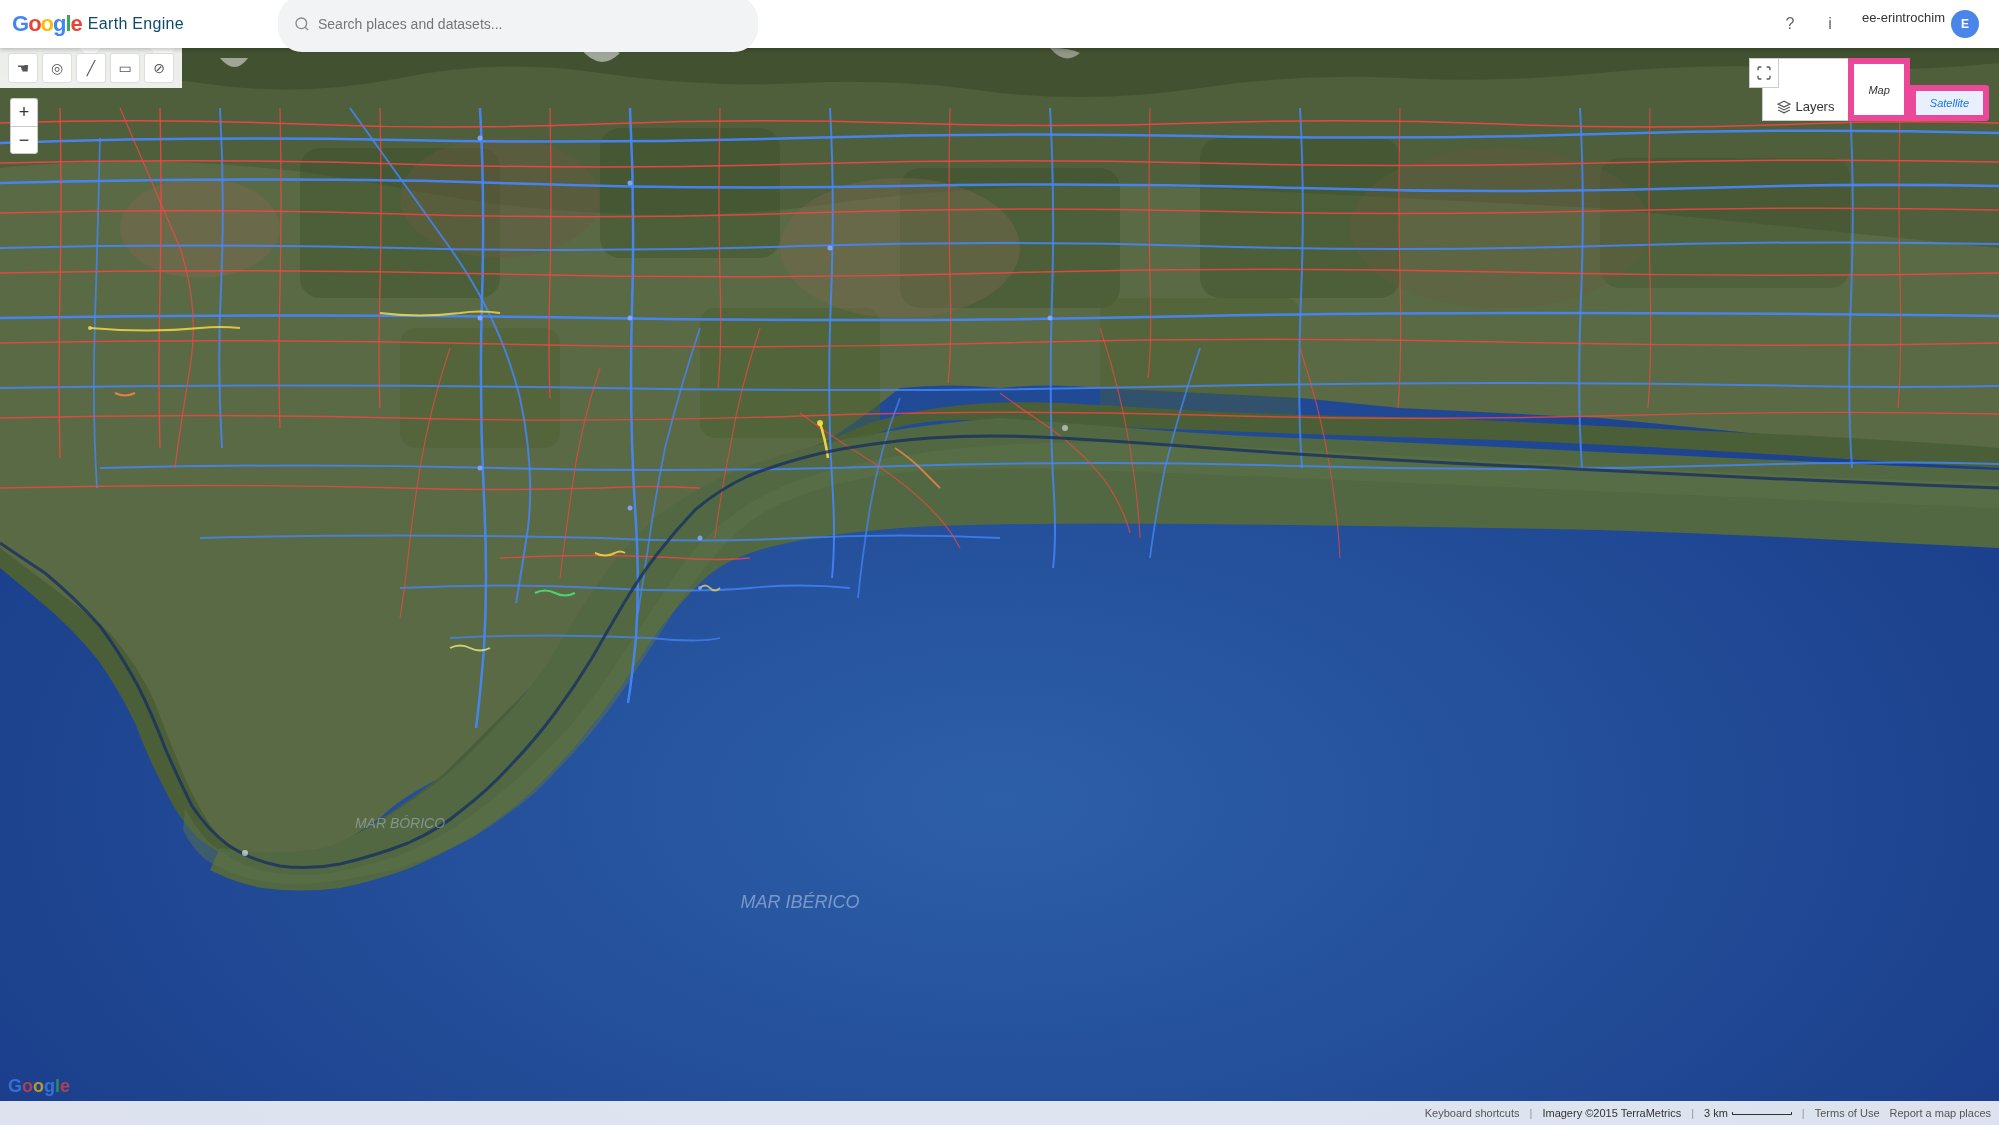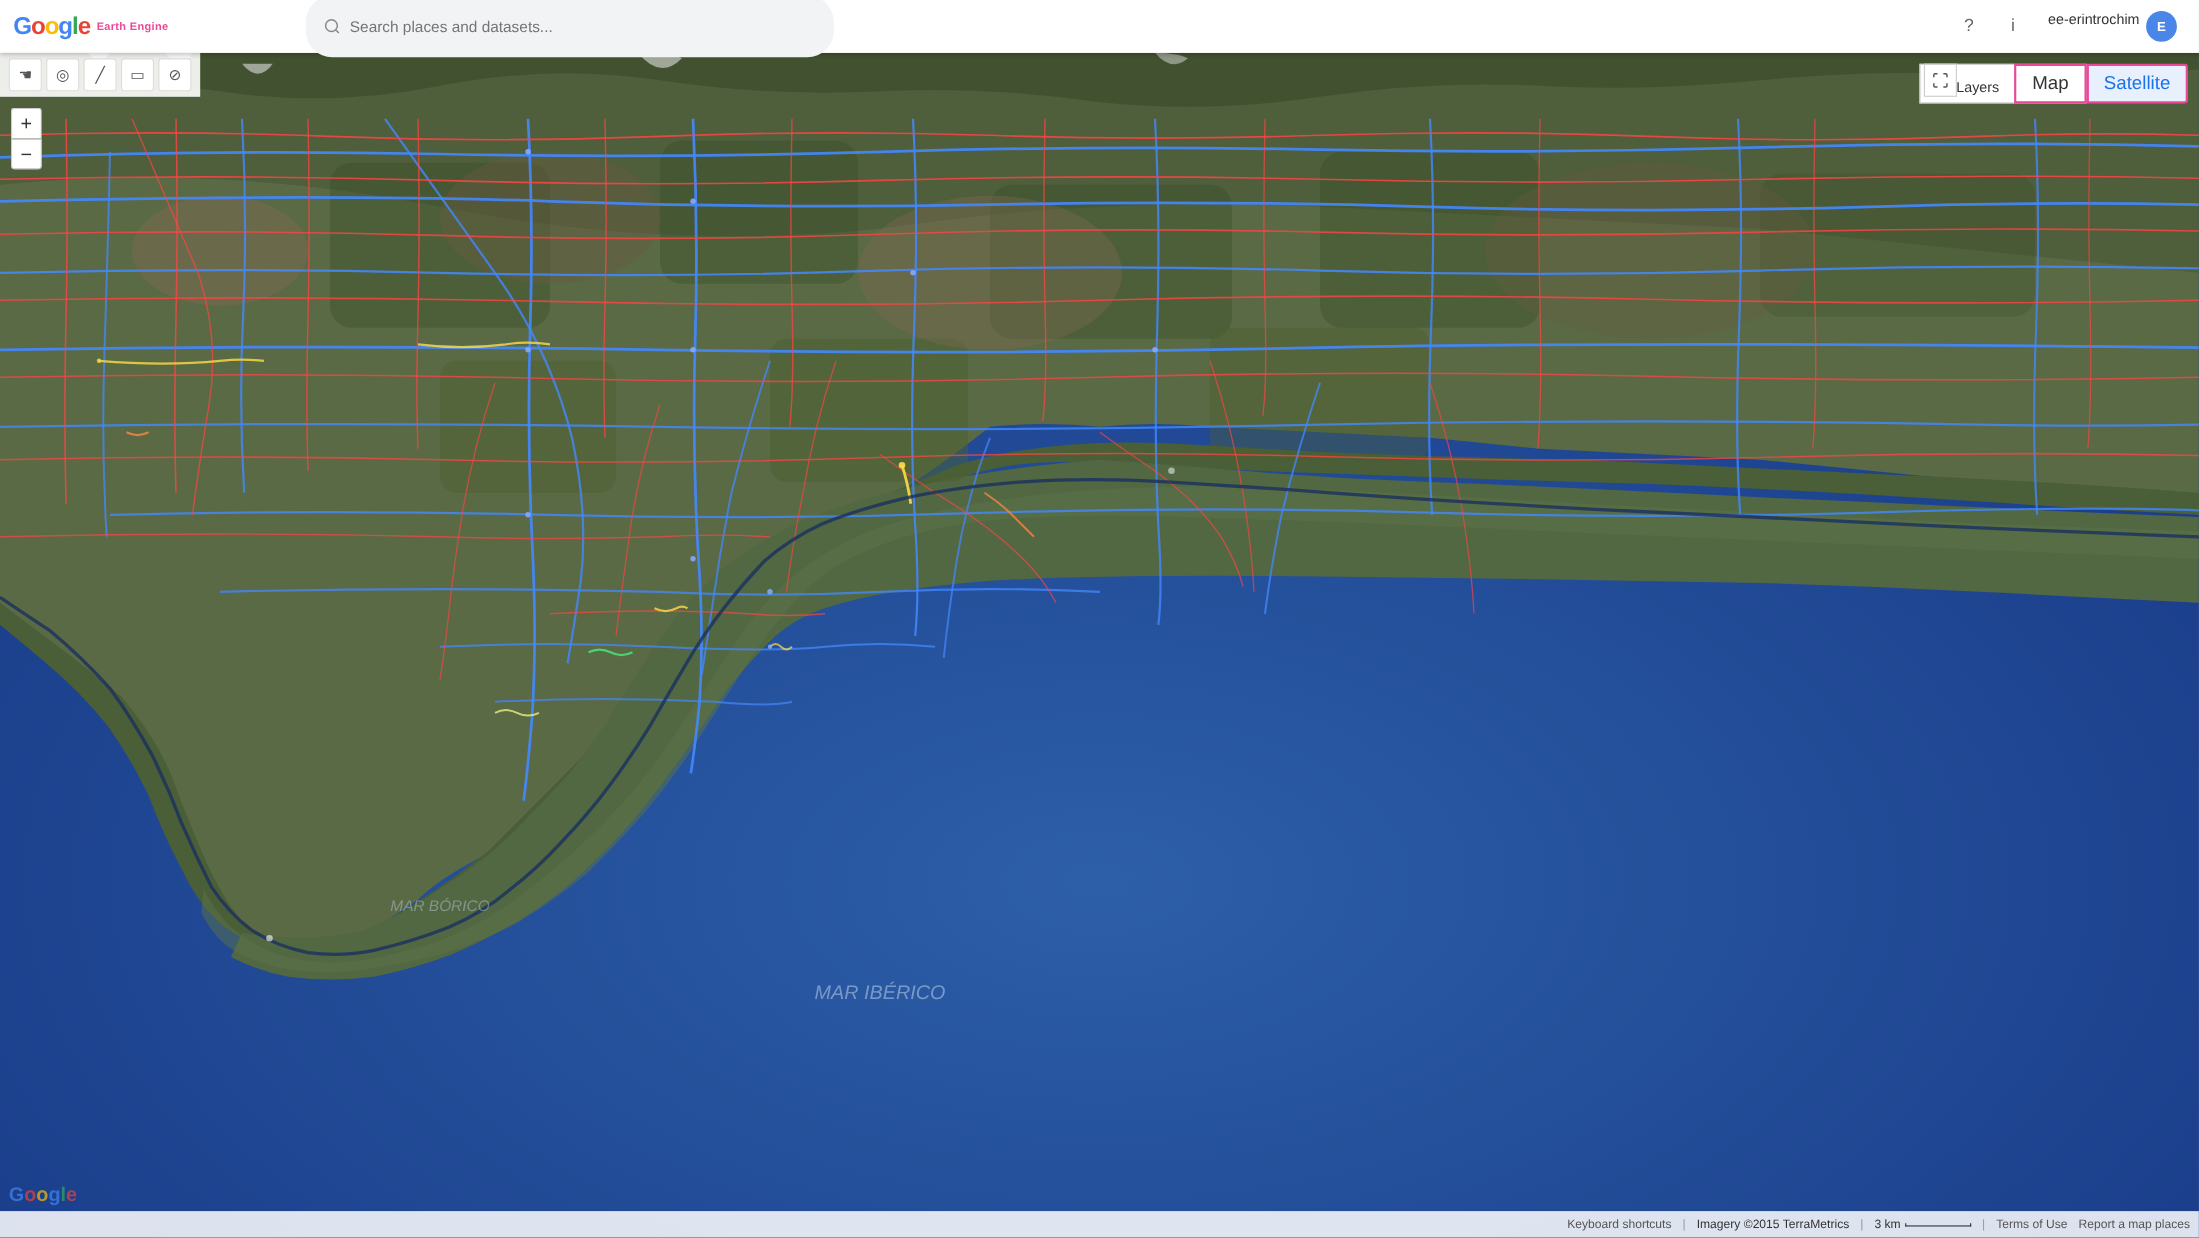--- a/index.html
+++ b/index.html
@@ -26,23 +26,23 @@
     }
 
     .logo-g { color: #4285F4; font-size: 22px; font-weight: bold; font-family: 'Arial', sans-serif; }
     .logo-o1 { color: #EA4335; font-size: 22px; font-weight: bold; }
     .logo-o2 { color: #FBBC05; font-size: 22px; font-weight: bold; }
     .logo-g2 { color: #4285F4; font-size: 22px; font-weight: bold; }
     .logo-l { color: #34A853; font-size: 22px; font-weight: bold; }
     .logo-e { color: #EA4335; font-size: 22px; font-weight: bold; }
 
     #logo-text {
-      font-size: 10px;
-      color: #ec4899;
-      font-weight: 700;
+      font-size: 16px;
+      color: #0c4a6e;
+      font-weight: 400;
       letter-spacing: 0.3px;
     }
 
     #search-bar {
       flex: 1;
       max-width: 480px;
       display: flex;
       align-items: center;
       background: #f1f3f4;
       border-radius: 24px;
@@ -196,34 +196,35 @@
       color: #333;
       display: flex;
       align-items: flex-end;
       gap: 4px;
       border-right: none;
     }
 
     .map-type-btn {
       padding: 6px 14px;
       background: #fff;
-      border: 2px solid #ec4899;
+      border: 6px solid #ec4899;
       cursor: pointer;
-      font-size: 17px;
+      font-size: 11px;
       color: #333;
+      font-style: italic;
     }
 
     .map-type-btn.active {
       background: #e8f0fe;
       color: #1a73e8;
       font-weight: 500;
     }
 
     .map-type-btn:first-child { border-radius: 3px 0 0 3px; }
-    .map-type-btn:last-child { border-radius: 0 3px 3px 0; }
+    .map-type-btn:last-child { border-radius: 0 3px 3px 0; margin-top: 27px; }
 
     #fullscreen-btn {
       position: absolute;
       top: 10px;
       right: 220px;
       background: #fff;
       border: 1px solid #ccc;
       padding: 6px;
       cursor: pointer;
       z-index: 200;

